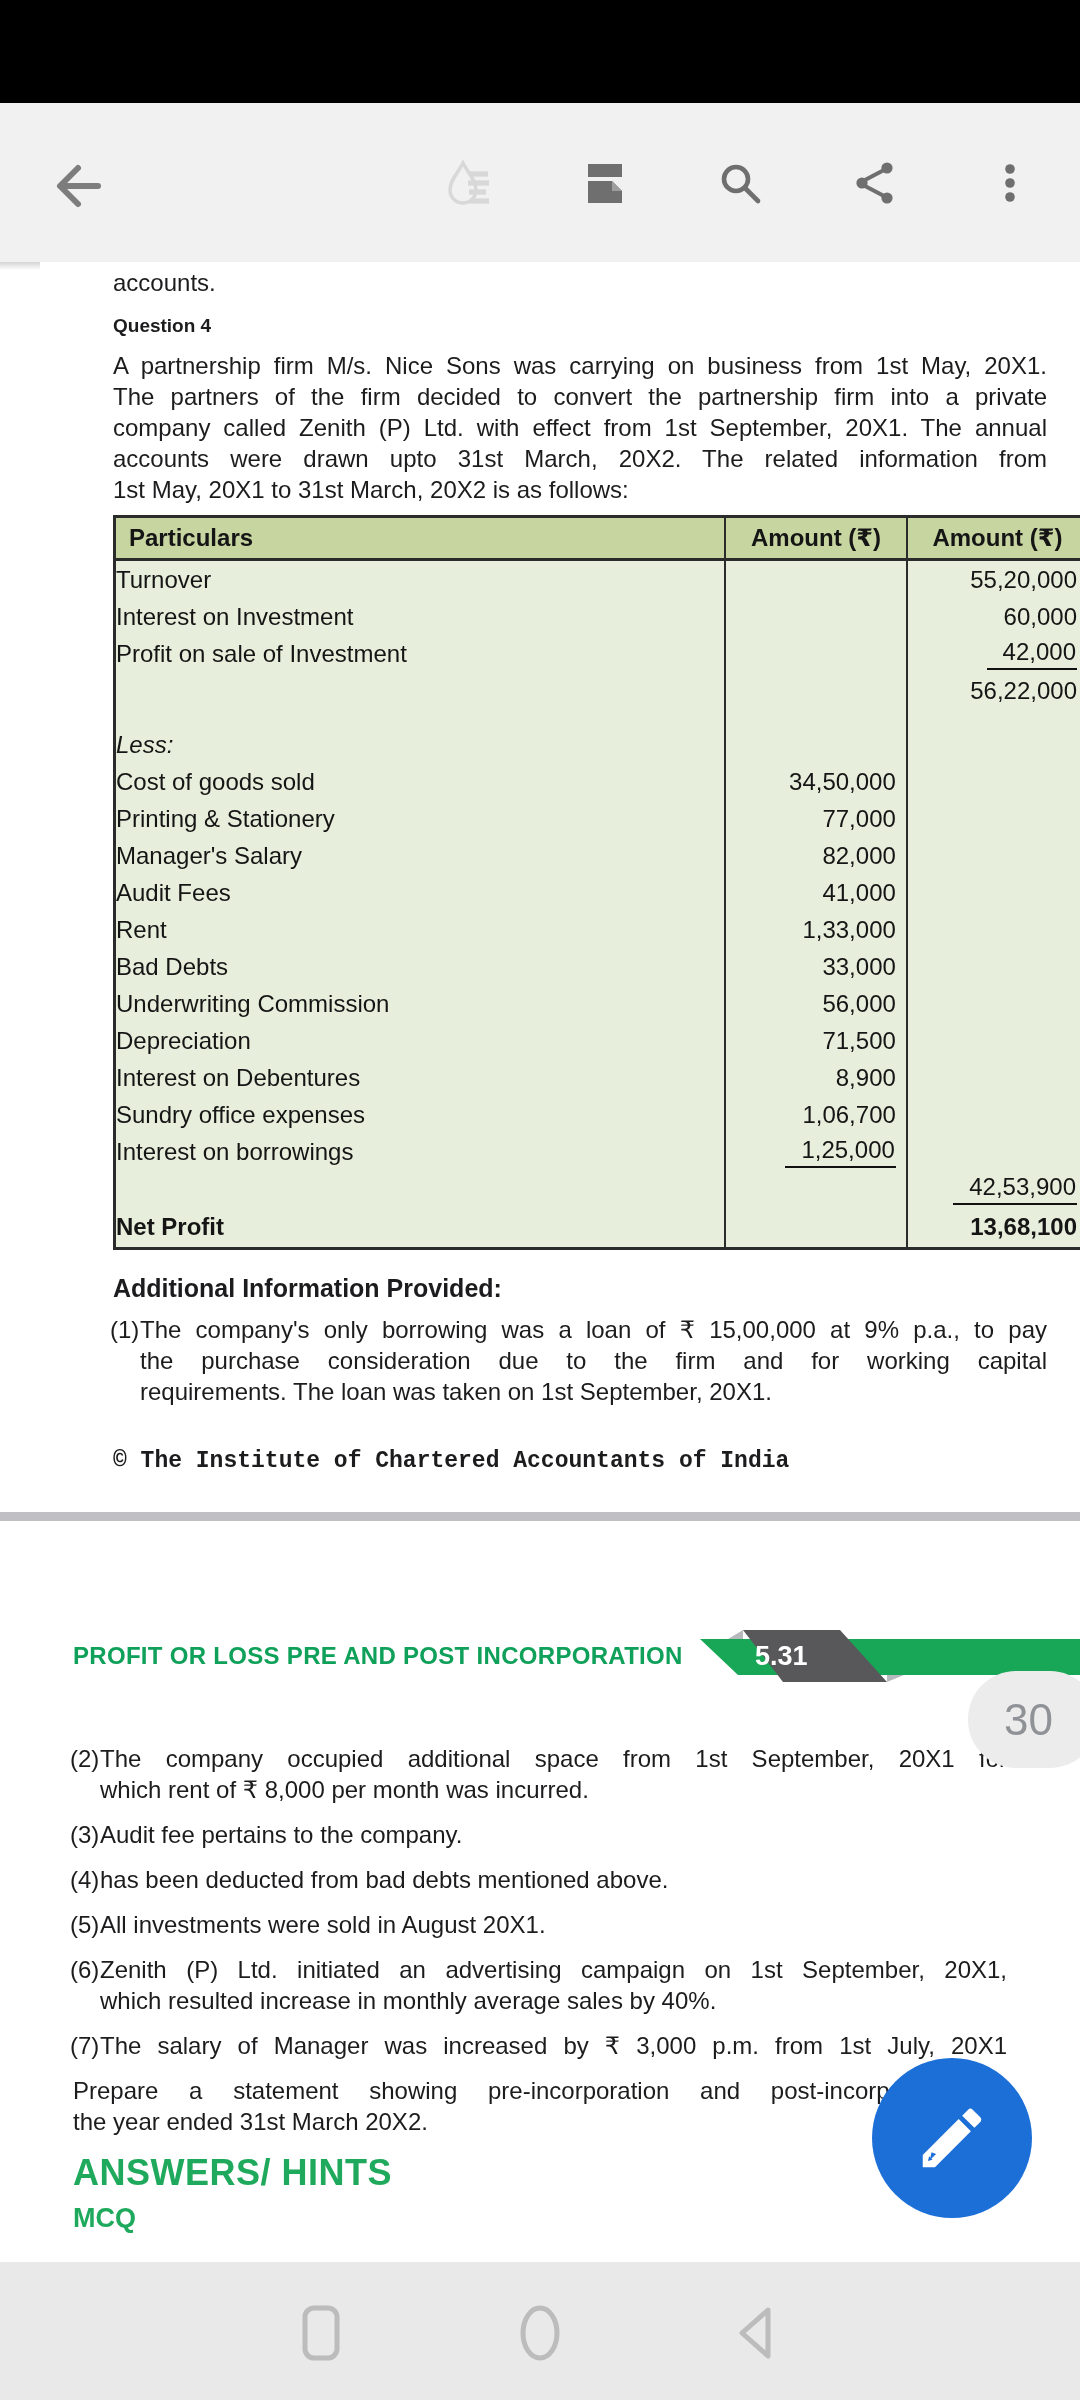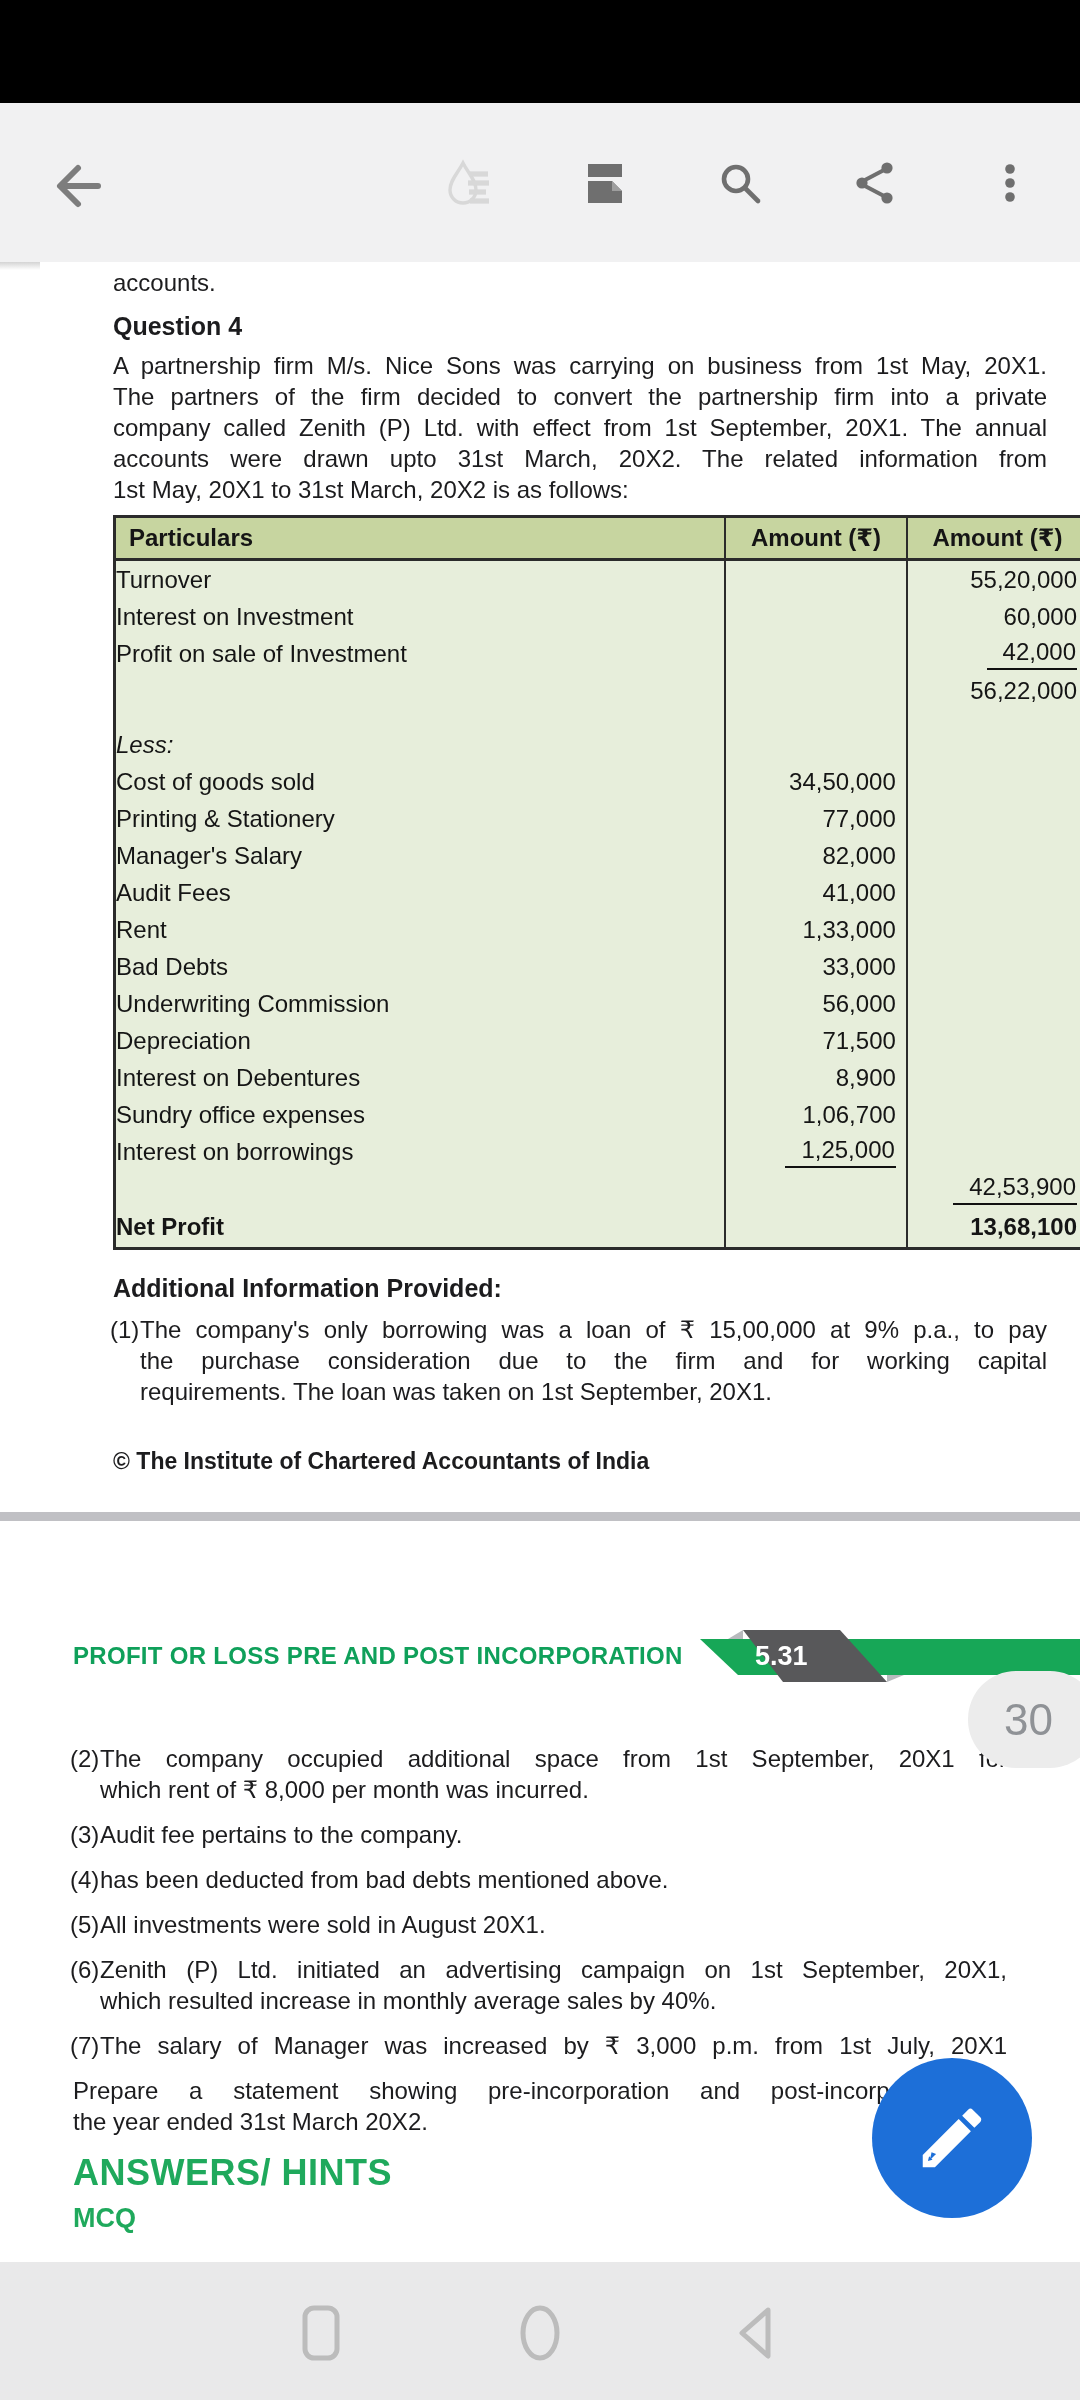--- a/index.html
+++ b/index.html
@@ -39,21 +39,21 @@
   .page{position:absolute;left:0;width:1080px;background:#fff;box-sizing:border-box;padding:0 73px;}
   .page1{top:262px;height:1250px;margin-left:40px;}
   .page-divider{position:absolute;top:1512px;left:0;width:1080px;height:9px;background:var(--c-divider);}
   .page2{top:1521px;height:741px;}
 
   .body-text{font-size:24px;line-height:31px;}
   .jline{text-align:justify;text-align-last:justify;white-space:normal;}
   .jline.last{text-align-last:left;}
 
   .accounts-line{margin-top:6px;font-size:24px;line-height:30px;}
-  .q4-heading{margin-top:12px;font-size:25px;line-height:32px;font-weight:bold;}
+  .q4-heading{margin-top:12px;font-size:19px;line-height:32px;font-weight:bold;}
   .intro-para{margin-top:8px;}
 
   .itable{border-collapse:collapse;margin-top:10px;width:977px;table-layout:fixed;
     background:var(--c-table_body_bg);border:3px solid var(--c-table_border);
     font-size:24px;color:#151515;}
   .itable th{background:var(--c-table_header_bg);border-bottom:3px solid var(--c-table_border);
     height:38px;font-weight:bold;text-align:center;}
   .itable th:first-child{text-align:left;padding-left:13px;}
   .itable td{height:35px;vertical-align:middle;}
   .itable th + th, .itable td + td{border-left:2px solid var(--c-table_border);}
@@ -62,21 +62,21 @@
   .itable tr.spacer td{height:15px;}
   .itable tr.less td{font-weight:normal;font-style:italic;}
   .itable tr.boldrow td{font-weight:bold;height:38px;}
   .u{display:inline-block;border-bottom:2px solid #111;padding:0 1px 2px 16px;}
 
   .add-info-heading{margin-top:22px;font-size:25px;line-height:32px;font-weight:bold;}
   .num-item{display:flex;margin-bottom:14px;}
   .num-col{width:30px;flex:0 0 30px;margin-left:-3px;font-size:24px;line-height:31px;}
   .num-body{flex:1;font-size:24px;line-height:31px;}
   .item1-block{margin-top:10px;}
-  .copyright{margin-top:40px;font-family:Liberation Sans, sans-serif;
+  .copyright{margin-top:40px;font-family:Liberation Mono, monospace;
     font-weight:bold;font-size:23px;line-height:28px;}
 
   .section-title{margin-top:118px;font-size:24px;line-height:34px;font-weight:bold;
     color:var(--c-accent_green);letter-spacing:.3px;width:640px;}
   .ribbon{position:absolute;top:106px;right:0;width:400px;height:90px;pointer-events:none;}
   .ribbon-label{position:absolute;top:109px;left:755px;width:120px;height:52px;line-height:52px;
     text-align:left;color:#fff;font-size:27px;font-weight:bold;}
   .page-bubble{position:absolute;top:150px;right:-18px;width:130px;height:97px;
     border-radius:48px;background:var(--c-bubble_bg);display:flex;align-items:center;
     box-sizing:border-box;padding-left:36px;font-size:44px;color:var(--c-bubble_text);cursor:pointer;}

